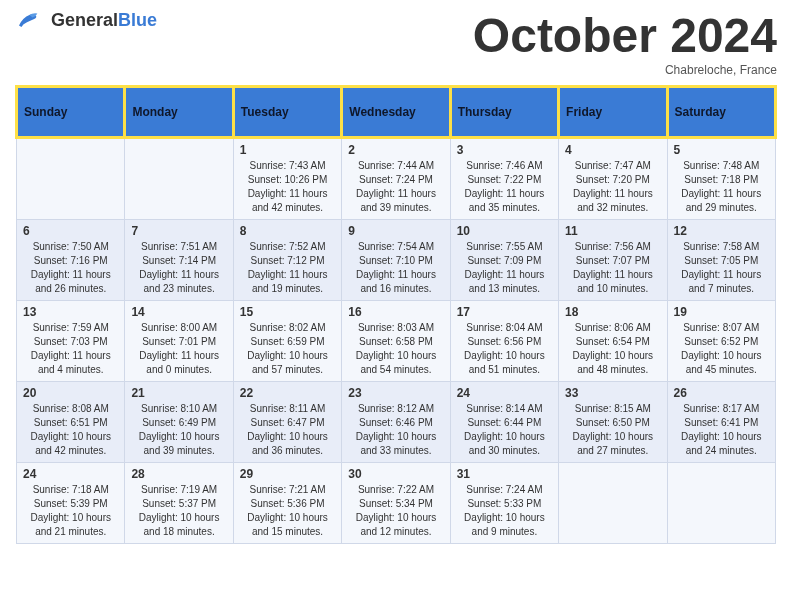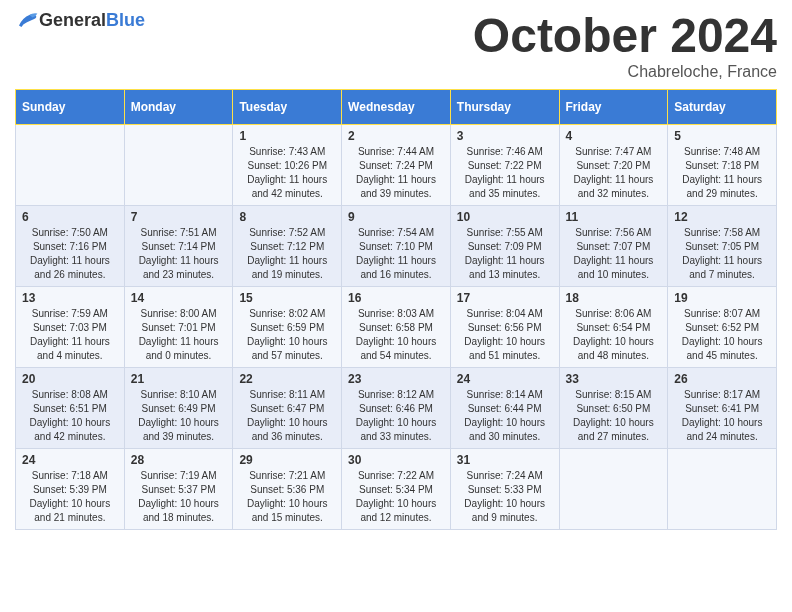--- a/index.html
+++ b/index.html
@@ -15,53 +15,53 @@
     }
     .header {
       display: flex;
       justify-content: space-between;
       align-items: flex-start;
       margin-bottom: 8px;
     }
     .logo {
       display: flex;
       align-items: center;
-      gap: 0;
+      gap: 12px;
     }
     .logo-bird {
       width: 24px;
       height: 20px;
     }
     .title-block {
       text-align: right;
     }
     .title-month {
       font-size: 48px;
       font-weight: bold;
       color: #333;
       line-height: 1.1;
     }
     .title-location {
-      font-size: 16px;
+      font-size: 12px;
       color: #555;
     }
     table {
       width: 100%;
       border-collapse: collapse;
     }
     thead tr {
       background-color: #3a7bd5;
     }
     thead th {
-      color: #ffffff;
+      color: #0f172a;
       font-size: 12px;
       font-weight: bold;
-      padding: 10px 6px;
+      padding: 17px 6px;
       text-align: left;
-      border: 1px solid #fde047;
+      border: 3px solid #fde047;
     }
     tbody td {
       vertical-align: top;
       padding: 4px 6px;
       font-size: 10px;
       color: #333;
       border: 1px solid #d0d8e8;
       width: 14.285%;
       min-height: 80px;
     }

